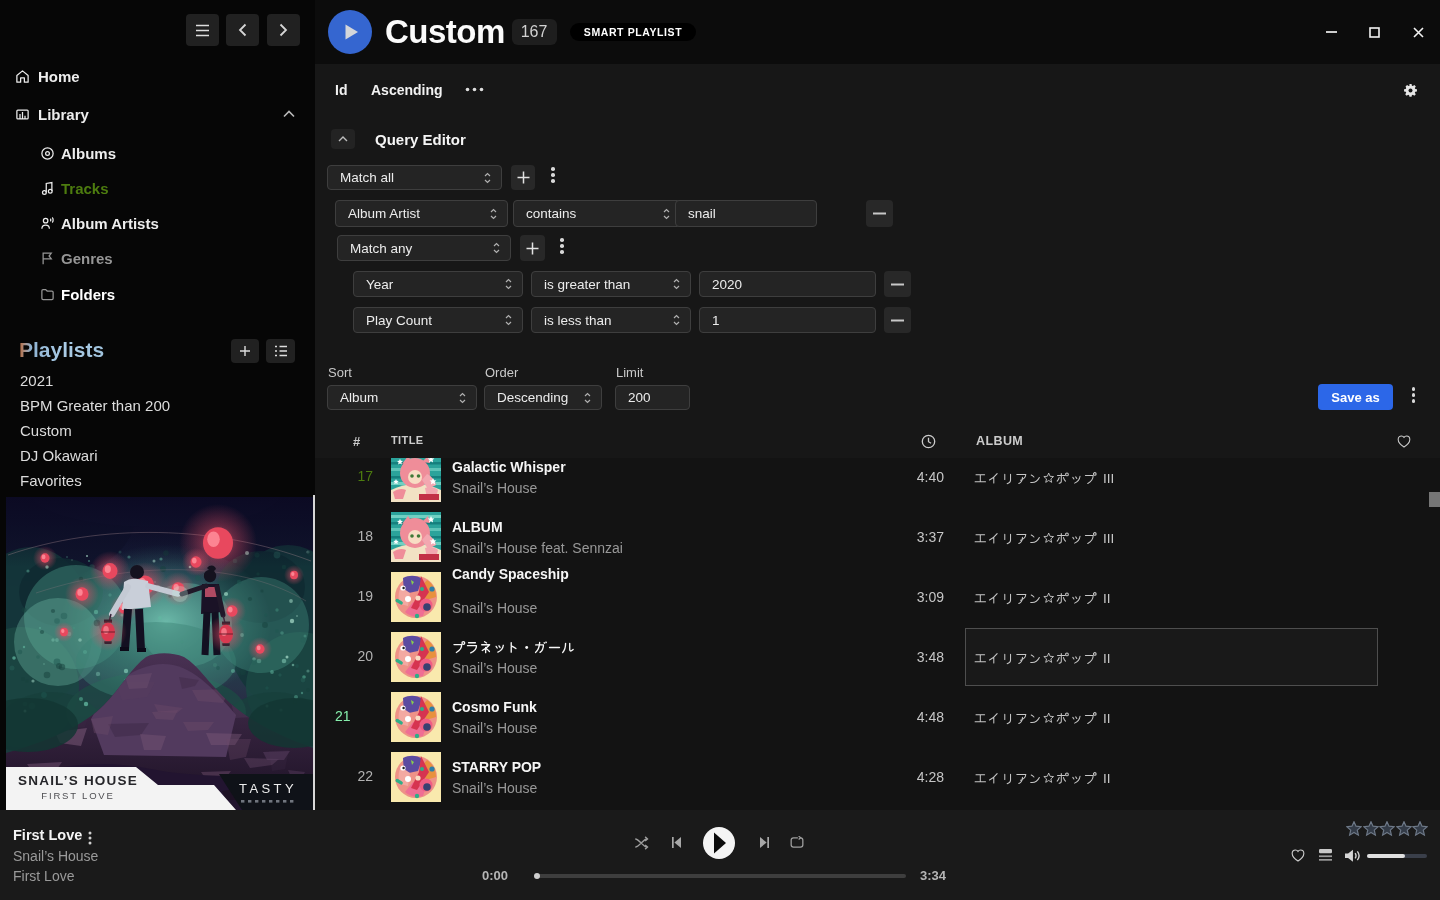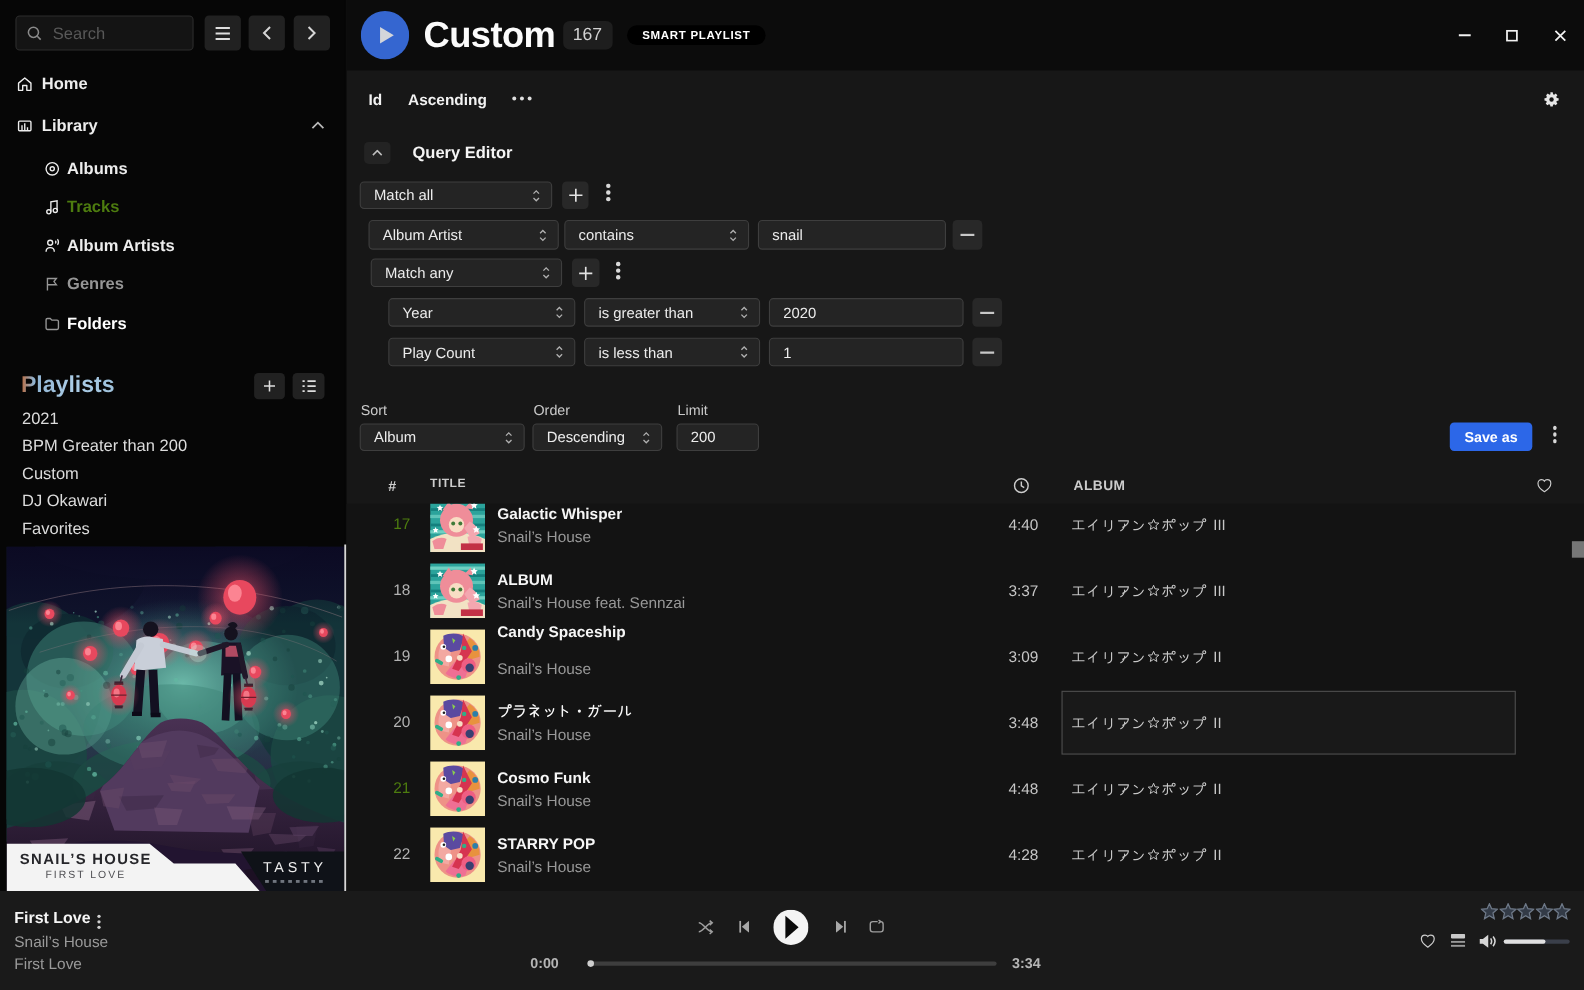--- a/index.html
+++ b/index.html
@@ -10,27 +10,20 @@
 .sqbtn{position:absolute;background:#282828;border-radius:4px;display:flex;align-items:center;justify-content:center}
 .updn{position:absolute;right:10px;top:50%;transform:translateY(-50%)}
 .kebab{position:absolute;width:4px}
 .kebab i{display:block;width:3.6px;height:3.6px;border-radius:50%;background:#d8d8d8;margin:0 auto 2.6px}
 .lbl{position:absolute;color:#c9c9c9;font-size:13px}
 </style></head>
 <body>
 <div id="app">
 
 <div class="abs" style="left:0;top:0;width:313px;height:810px;background:#060606">
-  <div class="abs" style="left:14px;top:14px;width:162px;height:32px;background:#141414;border:1px solid #2c2c2c;border-radius:4px">
-    <svg class="abs" style="left:9px;top:8px" width="15" height="15" viewBox="0 0 15 15">
-          <circle cx="6.4" cy="6.4" r="4.6" fill="none" stroke="#8a8a8a" stroke-width="1.4"></circle>
-          <path d="M9.9 9.9L13 13" stroke="#8a8a8a" stroke-width="1.4"></path>
-        </svg>
-    <span class="abs" style="left:33px;top:7px;font-size:15px;color:#585858">Search</span>
-  </div>
   <div class="sqbtn" style="left:186px;top:14px;width:33px;height:32px;background:#212121">
     <svg width="15" height="13" viewBox="0 0 15 13">
           <path d="M1 1.5h13M1 6.5h13M1 11.5h13" stroke="#dedede" stroke-width="1.7"></path>
         </svg>
   </div>
   <div class="sqbtn" style="left:226px;top:14px;width:33px;height:32px;background:#212121">
     <svg width="9" height="14" viewBox="0 0 9 14">
           <path d="M7.5 1.5L2 7l5.5 5.5" fill="none" stroke="#d6d6d6" stroke-width="1.8"></path>
         </svg>
   </div>
@@ -469,21 +462,21 @@
           <i></i>
           <i></i>
           <i></i>
         </div>
         <div class="sel" style="left:20px;top:200px;width:173px;height:27px">Album Artist<svg class="updn" width="7" height="12" viewBox="0 0 7 12">
             <path d="M1 4L3.5 1.5L6 4M1 8l2.5 2.5L6 8" fill="none" stroke="#b0b0b0" stroke-width="1.2"></path>
           </svg></div>
         <div class="sel" style="left:198px;top:200px;width:168px;height:27px">contains<svg class="updn" width="7" height="12" viewBox="0 0 7 12">
             <path d="M1 4L3.5 1.5L6 4M1 8l2.5 2.5L6 8" fill="none" stroke="#b0b0b0" stroke-width="1.2"></path>
           </svg></div>
-        <div class="inp" style="left:374px;top:200px;width:171px;height:27px">snail</div>
+        <div class="inp" style="left:360px;top:200px;width:142px;height:27px">snail</div>
         <div class="sqbtn" style="left:551px;top:200px;width:27px;height:27px">
           <svg width="13" height="3" viewBox="0 0 13 3">
             <path d="M0 1.5h13" stroke="#c8c8c8" stroke-width="2"></path>
           </svg>
         </div>
         <div class="sel" style="left:22px;top:235px;width:174px;height:26px">Match any<svg class="updn" width="7" height="12" viewBox="0 0 7 12">
             <path d="M1 4L3.5 1.5L6 4M1 8l2.5 2.5L6 8" fill="none" stroke="#b0b0b0" stroke-width="1.2"></path>
           </svg></div>
         <div class="sqbtn" style="left:205px;top:235px;width:25px;height:26px">
           <svg width="13" height="13" viewBox="0 0 13 13">
@@ -804,21 +797,21 @@
                 </g>
                 <g transform="translate(106.4 0)">
                   <path d="M3.4 6.2l1.2 1.8M6.6 5.6l1.2 1.8M11.4 5c-.4 3.6-2.6 6.2-6 7.6" fill="none" stroke="#c6c6c6" stroke-width="1.15" stroke-linecap="round"></path>
                 </g>
                 <g transform="translate(121.6 0)">
                   <path d="M2.2 4.2h8.6M10.8 4.2c0 3.8-2.2 6.8-6 8.8" fill="none" stroke="#c6c6c6" stroke-width="1.15" stroke-linecap="round"></path>
                   <circle cx="12.6" cy="2.4" r="1.5" fill="none" stroke="#c6c6c6" stroke-width="1.15"></circle>
                 </g>
               </g>
             </svg><span style="font-size:13.5px;color:#c6c6c6;margin-left:3px">II</span></div>
-          <div class="abs" style="left:20px;top:250px;width:38px;text-align:right;font-size:14px;color:#4d7c0f">21</div>
+          <div class="abs" style="left:20px;top:250px;width:38px;font-size:14px;color:#86efac">21</div>
           <div class="abs" style="left:76px;top:234px;width:50px;height:50px;overflow:hidden">
             <svg style="display:block" width="50" height="50" viewBox="0 0 50 50">
               <rect width="50" height="50" fill="#f9e9ad"></rect>
 <circle cx="25" cy="25" r="21" fill="#ee9287"></circle>
 <path d="M12 6c6-3 14-3 19 1l-4 12-14 3z" fill="#5b4aa0"></path>
 <path d="M36 8c6 4 9 10 9 17l-10 3-4-14z" fill="#e8923e"></path>
 <path d="M9 32c-2-6-2-12 1-17l9 6-2 13z" fill="#f3a9a2"></path>
 <path d="M14 40c4 4 12 6 18 4l3-9-13-5z" fill="#ef6f94"></path>
 <path d="M30 4l8 16-12 18-6-2 8-16z" fill="#d63450"></path>
 <circle cx="35" cy="33" r="6.5" fill="#ef5e83"></circle>

